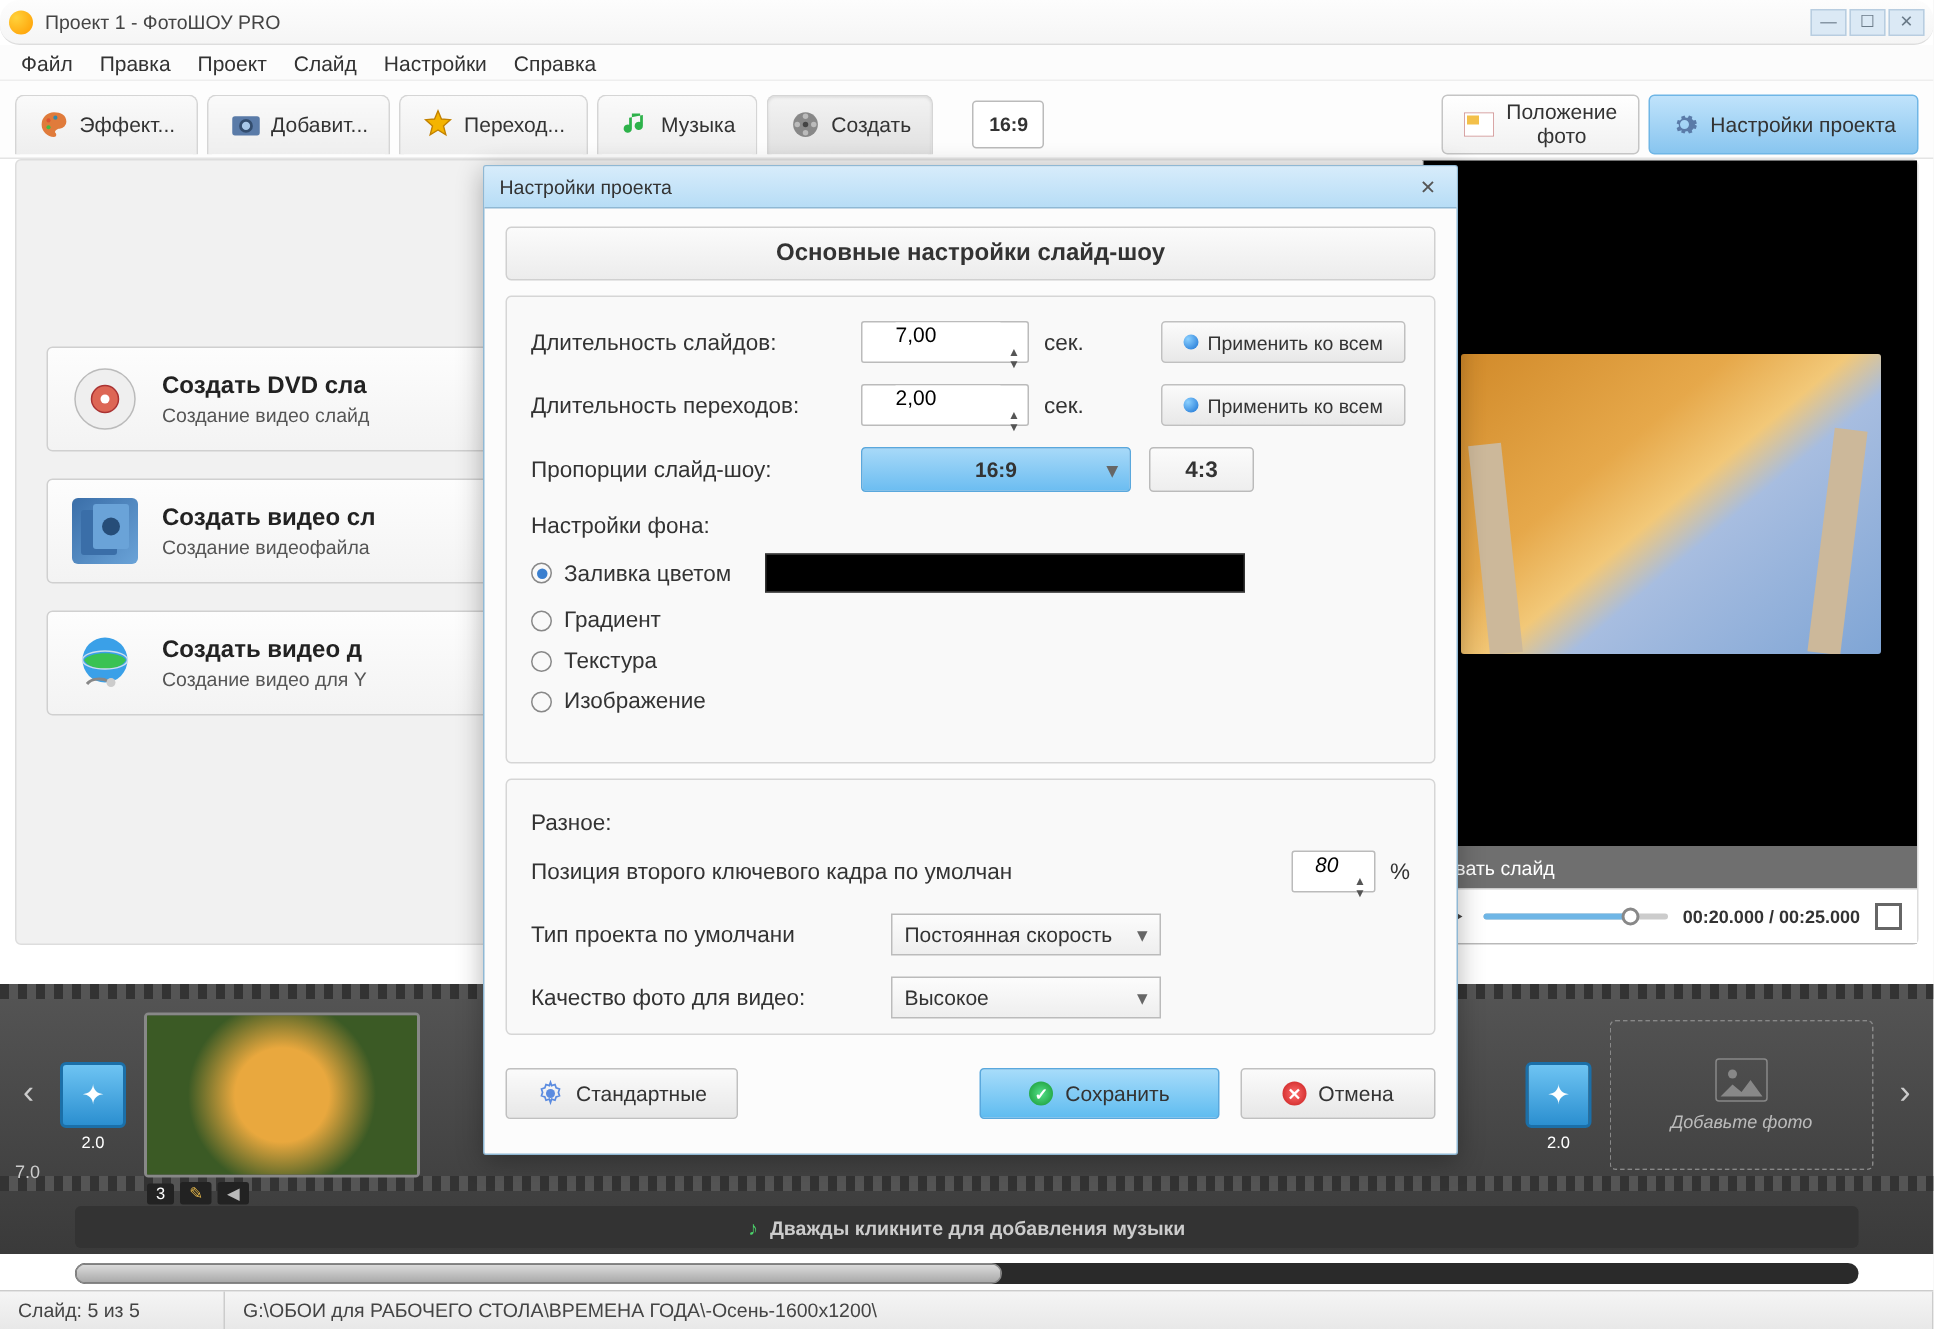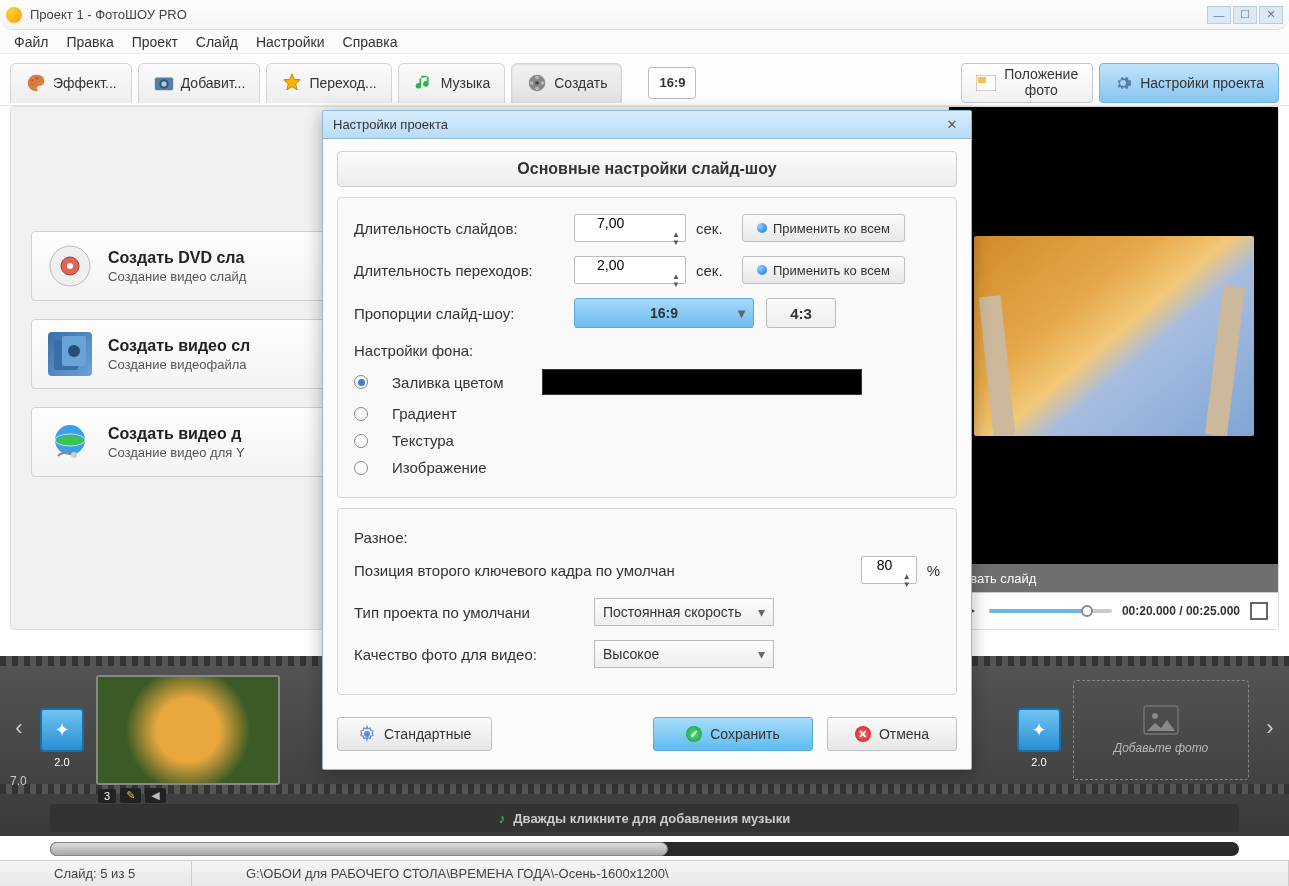--- a/index.html
+++ b/index.html
@@ -60,43 +60,43 @@
   .thumb .meta { position:absolute; left:0; bottom:-20px; display:flex; gap:4px; align-items:center; }
   .thumb .meta span { background:#222; color:#fff; font-size:11px; padding:1px 6px; border-radius:2px; }
   .trans { width:44px; height:44px; background:linear-gradient(#6ec4f3,#2b8fd0); border:2px solid #1b6fa8; border-radius:4px; display:flex; align-items:center; justify-content:center; position:relative;}
   .trans::after { content:"✦"; color:#fff; font-size:18px;}
   .trans .d { position:absolute; bottom:-18px; left:50%; transform:translateX(-50%); color:#fff; font-size:11px;}
   .addslide { width:176px; height:100px; border:1px dashed #888; border-radius:4px; color:#bbb; display:flex; flex-direction:column; align-items:center; justify-content:center; gap:6px; }
   .addslide svg { width:36px; height:30px; fill:#888;}
   .musicbar { position:absolute; left:50px; right:50px; bottom:4px; height:28px; background:#333; border-radius:4px; display:flex; align-items:center; justify-content:center; gap:8px; color:#ccc; font-size:13px; font-weight:bold;}
 
   .statusbar { position:absolute; bottom:0; left:0; right:0; height:26px; background:linear-gradient(#f5f5f5,#e8e8e8); border-top:1px solid #ccc; display:flex; align-items:center; font-size:13px; color:#444; }
-  .statusbar .cell { padding:0 12px; border-right:1px solid #ccc; height:100%; display:flex; align-items:center; min-width:150px;margin-left:42px;}
+  .statusbar .cell { padding:0 12px; border-right:1px solid #ccc; height:100%; display:flex; align-items:center; min-width:150px;}
 
   
   .dialog { position:absolute; top:110px; left:322px; width:650px; height:660px; background:#fcfcfc; border:1px solid #8fb8d4; border-radius:2px; box-shadow:0 4px 18px rgba(0,0,0,.3); z-index:50; }
   .dialog .dtitle { height:28px; background:linear-gradient(#d7ecfb,#b7ddf6); border-bottom:1px solid #8fb8d4; display:flex; align-items:center; padding:0 10px; font-size:13px; color:#333;}
   .dialog .dtitle .x { margin-left:auto; width:18px; height:18px; display:flex; align-items:center; justify-content:center; cursor:pointer; color:#555;}
   .dialog .dinner { padding:12px 14px; }
   .sectionbtn { height:36px; border:1px solid #d0d0d0; border-radius:4px; background:linear-gradient(#fbfbfb,#ececec); display:flex; align-items:center; justify-content:center; font-size:16px; font-weight:bold; margin-bottom:10px;}
   .panel { border:1px solid #d6d6d6; border-radius:4px; background:#f9f9f9; padding:16px 16px; margin-bottom:10px; }
   .row { display:flex; align-items:center; gap:10px; margin-bottom:14px; font-size:15px; color:#333;}
   .row label.main { width:210px; }
   .numbox { width:112px; height:28px; border:1px solid #bbb; border-radius:2px; background:#fff; display:flex; align-items:center; padding:0 4px 0 8px; font-size:14px;flex-direction:column;}
   .numbox input { border:none; outline:none; width:70px; font-size:14px; }
   .spin { display:flex; flex-direction:column; margin-left:auto;}
   .spin span { width:10px; height:8px; font-size:8px; line-height:8px; text-align:center; cursor:pointer; color:#555;}
   .unit { width:36px; font-size:15px;}
-  .applybtn { height:28px; padding:0 14px; border:1px solid #c0c0c0; border-radius:3px; background:linear-gradient(#fbfbfb,#e8e8e8); display:flex; align-items:center; gap:6px; font-size:13px; cursor:pointer;}
+  .applybtn { height:28px; padding:0 14px; border:1px solid #c0c0c0; border-radius:3px; background:linear-gradient(#fbfbfb,#e8e8e8); display:flex; align-items:center; gap:6px; font-size:13px; cursor:pointer;margin-left:32px;}
   .applybtn .dot { width:10px; height:10px; border-radius:50%; background:radial-gradient(circle at 30% 30%, #8bd0ff, #1a72d3); }
   .aspect { display:flex; gap:12px; }
   .aspect .abtn { width:70px; height:30px; border:1px solid #bbb; border-radius:3px; display:flex; align-items:center; justify-content:center; font-weight:bold; cursor:pointer; background:linear-gradient(#fbfbfb,#eee);}
   .aspect .abtn.sel { background:linear-gradient(#a7d9f8,#6cbdf1); border-color:#5aa8dd;}
   .subhdr { font-size:15px; color:#333; margin:4px 0 10px 0;}
-  .radio { display:flex; align-items:center; gap:24px; margin-bottom:10px; font-size:15px;}
+  .radio { display:flex; align-items:center; gap:8px; margin-bottom:10px; font-size:15px;}
   .radio .r { width:14px; height:14px; border:1px solid #888; border-radius:50%; display:flex; align-items:center; justify-content:center;}
   .radio .r.on::after { content:""; width:7px; height:7px; border-radius:50%; background:#3a7fcf;}
   .swatch { width:320px; height:26px; background:#000; border:1px solid #333; cursor:pointer;}
   .sel { height:28px; border:1px solid #bbb; background:linear-gradient(#fcfcfc,#eee); padding:0 8px; display:flex; align-items:center; font-size:14px; position:relative; min-width:180px;}
   .sel::after { content:"▾"; position:absolute; right:8px; color:#666;}
   .btnrow { display:flex; gap:14px; padding:0 14px 12px 14px;}
   .dbtn { flex:0 0 auto; height:34px; border:1px solid #c0c0c0; border-radius:3px; background:linear-gradient(#fbfbfb,#e7e7e7); display:flex; align-items:center; justify-content:center; gap:8px; padding:0 20px; font-size:14px; cursor:pointer;}
   .dbtn.save { border-color:#5aa8dd; background:linear-gradient(#a7dcfa,#5fbcf0); min-width:160px; margin-left:auto;}
   .dbtn.cancel { min-width:130px;}
   .dbtn .okico { width:16px;height:16px;border-radius:50%;background:radial-gradient(#54e08a,#15952f); display:flex;align-items:center;justify-content:center;color:#fff;font-size:11px;font-weight:bold;}
@@ -367,32 +367,32 @@
           <div class="swatch" style="margin-left:14px"></div>
         </div>
       <div class="radio">
           <span class="r"></span>
           <span>Градиент</span>
         </div>
       <div class="radio">
           <span class="r"></span>
           <span>Текстура</span>
         </div>
-      <div class="radio" style="margin-bottom:5px">
+      <div class="radio" style="margin-bottom:16px">
           <span class="r"></span>
           <span>Изображение</span>
         </div>
     </div>
 
-    <div class="panel" style="padding-bottom:26px">
+    <div class="panel" style="padding-bottom:10px">
       <div class="subhdr">Разное:</div>
       <div class="row">
         <label style="flex:1">Позиция второго ключевого кадра по умолчан</label>
         <div class="numbox" style="width:56px">
-          <input style="width: 28px;" value="80">
+          <input style="width: 28px; font-style: italic;" value="80">
           <div class="spin">
               <span>▲</span>
               <span>▼</span>
             </div>
         </div>
         <span>%</span>
       </div>
       <div class="row">
         <label style="width:230px">Тип проекта по умолчани</label>
         <div class="sel">Постоянная скорость</div>

